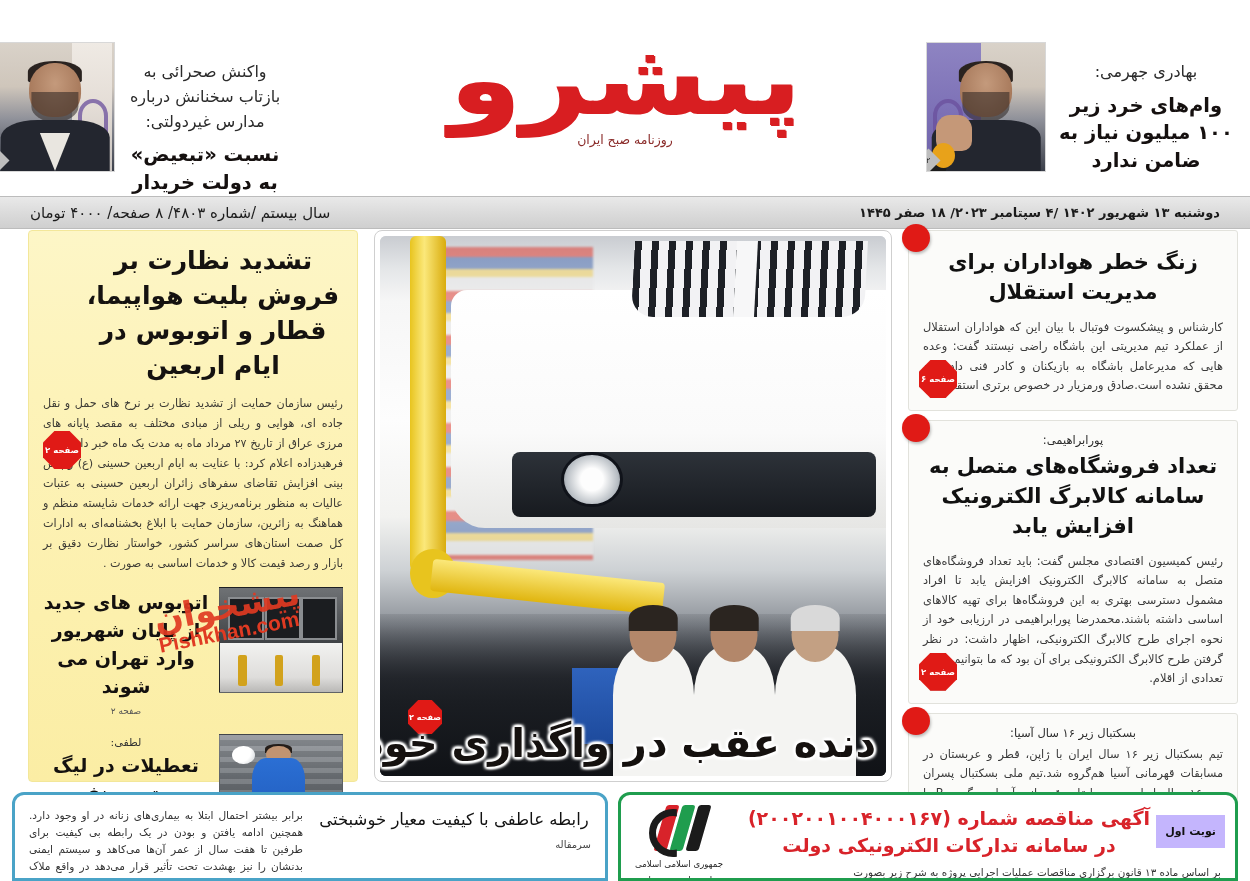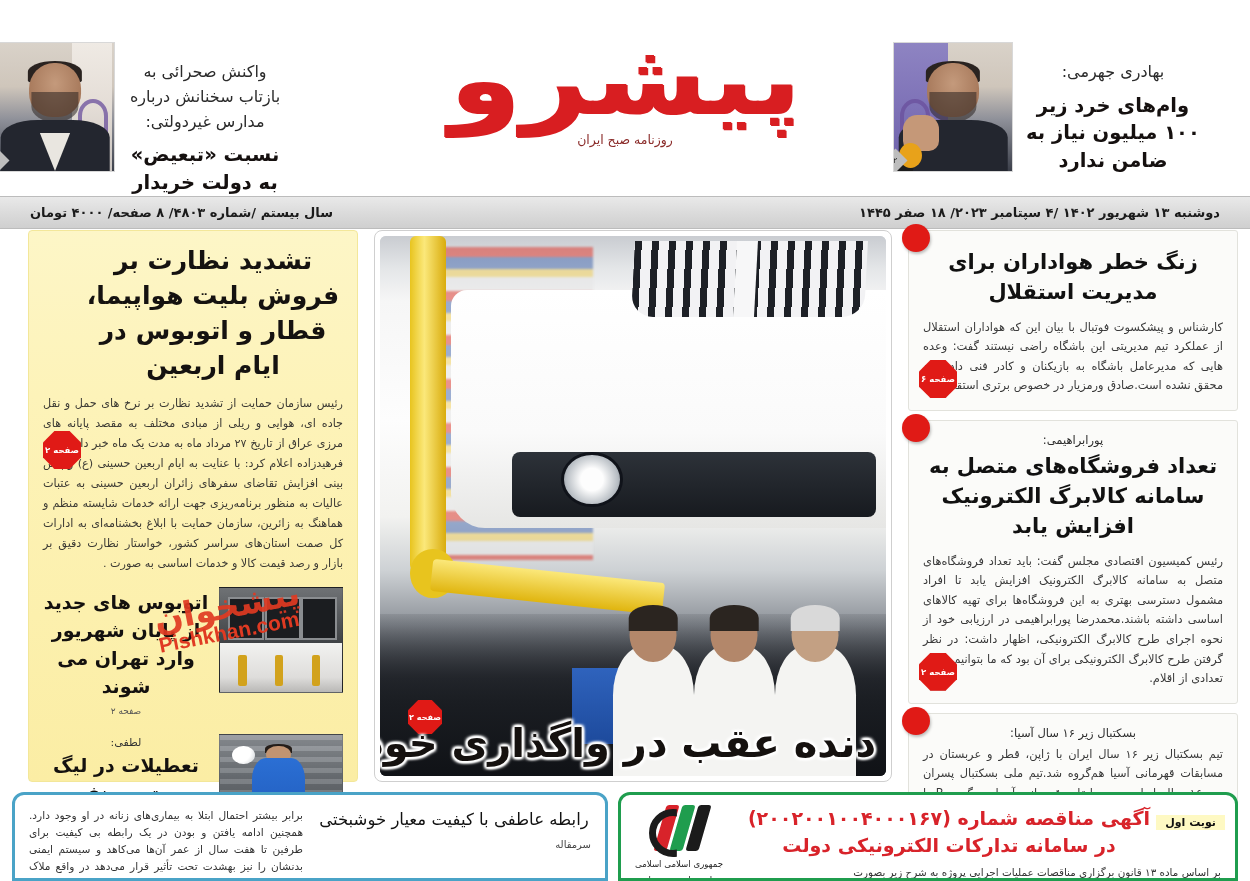--- a/index.html
+++ b/index.html
@@ -49,21 +49,21 @@
   }
 
   
   .teaser {
     position: absolute; top: 42px;
     height: 140px;
     display: flex;
     align-items: flex-start;
   }
   .teaser.left  { right: 955px; width: 300px; }
-  .teaser.right { right: 37px;  width: 320px; }
+  .teaser.right { right: 4px;  width: 320px; }
 
   .teaser-photo {
     width: 118px; height: 128px;
     border: 1px solid #d8d8d8;
     background: #cfc9c2;
     position: relative;
     overflow: hidden;
     flex: 0 0 auto;
   }
   .teaser-text {
@@ -165,21 +165,21 @@
     border-top: 1px solid #bcbcbc;
     border-bottom: 1px solid #bcbcbc;
     display: flex; align-items: center;
   }
   .datebar .d-right {
     font-size: 13px; font-weight: 700; color: #1b1b1b;
     margin-right: 30px; white-space: nowrap;
   }
   .datebar .spacer { flex: 1 1 auto; }
   .datebar .d-left {
-    font-size: 13px; font-weight: 700; color: #1b1b1b;
+    font-size: 15px; font-weight: 400; color: #1b1b1b;
     margin-left: 30px; white-space: nowrap;
   }
 
   
   .content {
     position: absolute; top: 230px; right: 0;
     width: 1250px; height: 560px;
     display: flex;
     gap: 0;
   }
@@ -544,23 +544,23 @@
   .ad-emblem .ring {
     position: absolute; left: -2px; top: 6px;
     width: 34px; height: 34px; border: 7px solid #1b1b1b;
     border-radius: 50%;
     clip-path: polygon(0 0, 58% 0, 58% 100%, 0 100%);
   }
   .ad-org { font-size: 8.6px; color: #1b1b1b; line-height: 1.5; margin-top: 3px; }
   .ad-main { flex: 1 1 auto; position: relative; }
   .ad-badge {
     position: absolute; right: 0; top: 14px;
-    background: #fef9c3; color: #111;
+    background: #c4b5fd; color: #111;
     font-size: 11px; font-weight: 700;
-    padding: 1px 9px;
+    padding: 10px 9px;
   }
   .ad-title {
     text-align: center;
     color: #d8232a; font-weight: 700;
     font-size: 19px; line-height: 1.42;
     padding: 4px 72px 0 8px;
   }
   .ad-body {
     margin-top: 5px;
     font-size: 10.4px; color: #333; text-align: justify;

